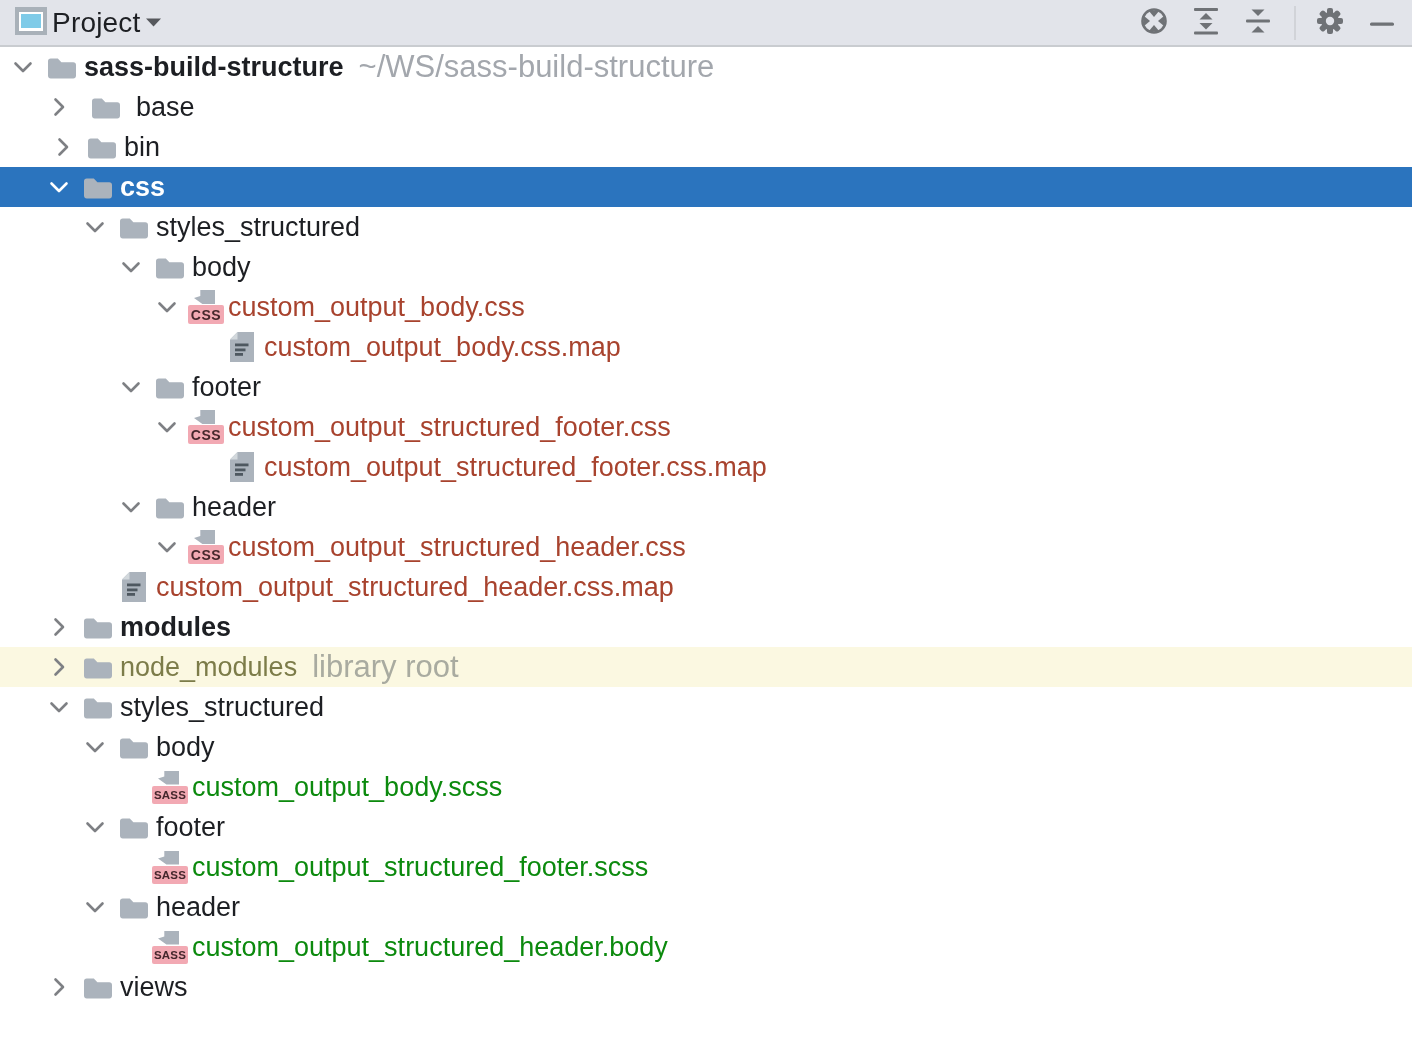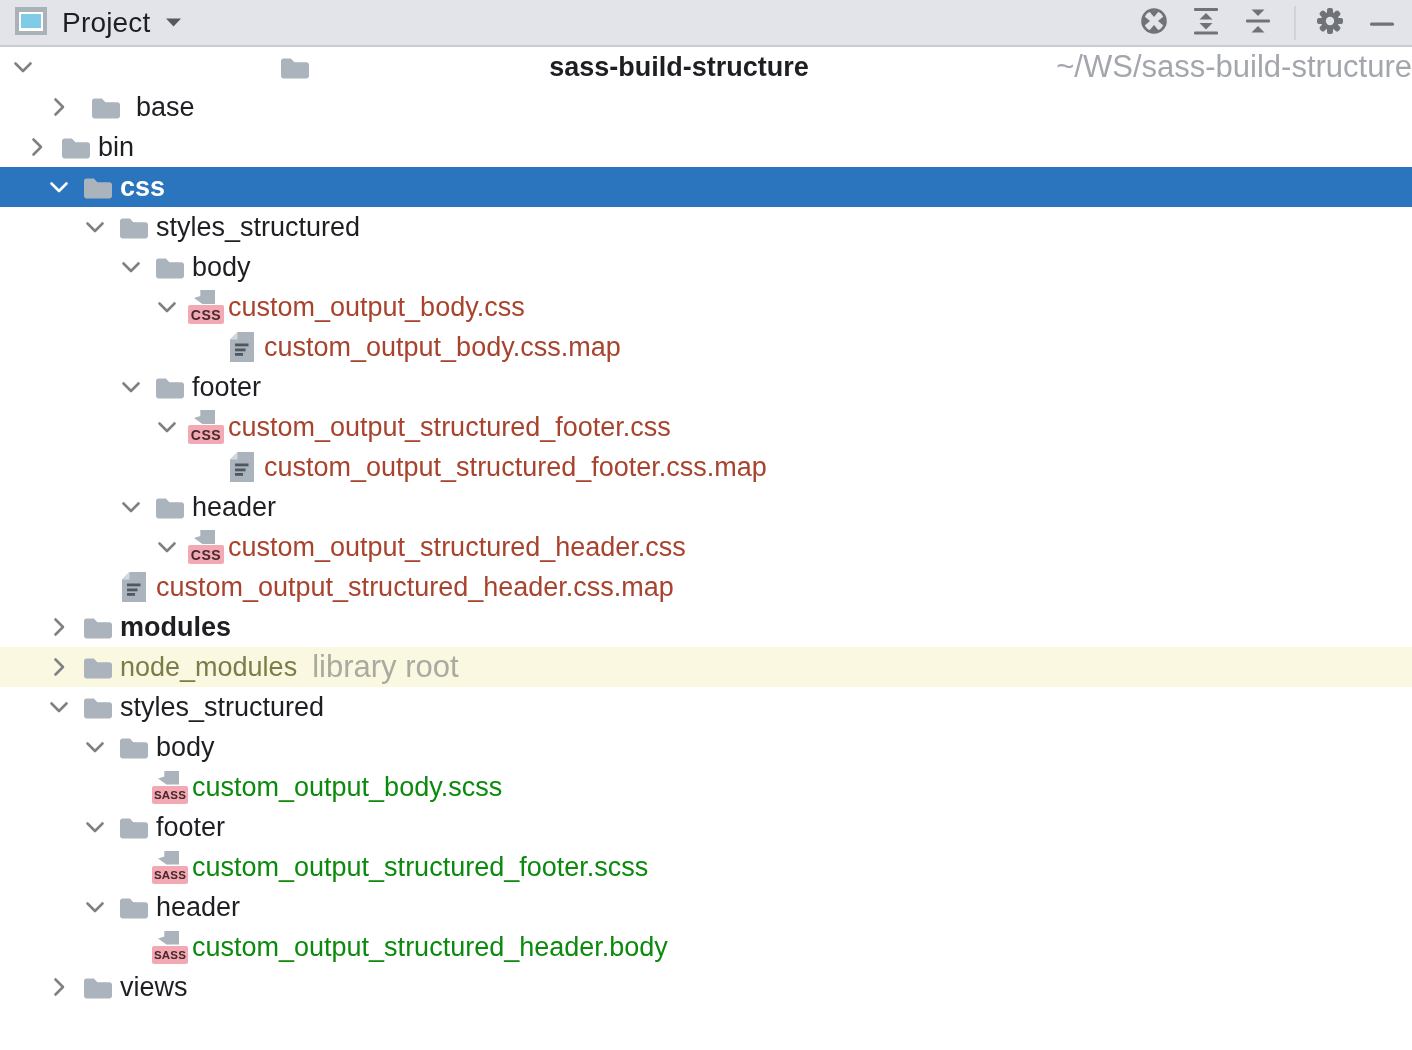--- a/index.html
+++ b/index.html
@@ -4,21 +4,21 @@
 <style>
   * { margin:0; padding:0; box-sizing:border-box; }
   html,body { width:1412px; height:1050px; overflow:hidden; background:#fff;
     font-family:"Liberation Sans", sans-serif; }
 
   
   .toolbar {
     height:47px; background:#E2E4EA; border-bottom:2px solid #C9CCD0;
     display:flex; align-items:center; padding:0 10px 0 14px;
   }
-  .view-selector { display:flex; align-items:center; gap:14px; cursor:default; }
+  .view-selector { display:flex; align-items:center; gap:4px; cursor:default; }
   .view-selector .title { font-size:28px; color:#1D1F23; letter-spacing:.2px; }
   .tool-icons { margin-left:auto; display:flex; align-items:center; }
   .tbtn { width:40px; height:40px; display:flex; align-items:center; justify-content:center; border-radius:4px; }
   .tbtn + .tbtn { margin-left:12px; }
   .tsep { width:2px; height:34px; background:#D1D3D8; margin:0 14px 0 16px; }
 
   
   .tree { width:100%; }
   .row { height:40px; display:flex; align-items:center; white-space:nowrap; }
   .chev { width:26px; height:26px; margin-right:10px; flex:0 0 auto;
@@ -110,21 +110,21 @@
       <span>
         <svg width="26" height="8" viewBox="0 0 26 8">
             <rect x="1" y="2.5" width="24" height="3.2" rx="1.5" fill="#6F7276"></rect>
           </svg>
       </span>
     </div>
   </div>
 </div>
 
 <div class="tree" id="tree">
-    <div class="row" style="padding-left: 10px; justify-content: space-between;">
+    <div class="row" style="padding-left: 10px;">
       <span class="chev">
         <svg width="26" height="26" viewBox="0 0 26 26">
           <polyline points="5.5,9.5 13,17 20.5,9.5" fill="none" stroke="#7E8084" stroke-width="2.6" stroke-linecap="round" stroke-linejoin="round"></polyline>
         </svg>
       </span>
       <span class="islot">
         <svg width="30" height="27" viewBox="0 0 30 27">
           <path fill="#ABB3BC" d="M1 7.2 C1 5.6 2.1 4.5 3.7 4.5 H10.8 L14.4 8.2 H26.3 C27.9 8.2 29 9.3 29 10.9 V21.8 C29 23.4 27.9 24.5 26.3 24.5 H3.7 C2.1 24.5 1 23.4 1 21.8 Z"></path>
         </svg>
       </span>
@@ -137,21 +137,21 @@
           <polyline points="9.5,5.5 17,13 9.5,20.5" fill="none" stroke="#7E8084" stroke-width="2.6" stroke-linecap="round" stroke-linejoin="round"></polyline>
         </svg>
       </span>
       <span class="islot">
         <svg width="30" height="27" viewBox="0 0 30 27">
           <path fill="#ABB3BC" d="M1 7.2 C1 5.6 2.1 4.5 3.7 4.5 H10.8 L14.4 8.2 H26.3 C27.9 8.2 29 9.3 29 10.9 V21.8 C29 23.4 27.9 24.5 26.3 24.5 H3.7 C2.1 24.5 1 23.4 1 21.8 Z"></path>
         </svg>
       </span>
       <span class="lbl" style="color:#1D1F23;font-weight:400">base</span>
     </div>
-    <div class="row" style="padding-left: 24px;">
+    <div class="row" style="padding-left: 50px;">
       <span class="chev">
         <svg width="26" height="26" viewBox="0 0 26 26">
           <polyline points="9.5,5.5 17,13 9.5,20.5" fill="none" stroke="#7E8084" stroke-width="2.6" stroke-linecap="round" stroke-linejoin="round"></polyline>
         </svg>
       </span>
       <span class="islot">
         <svg width="30" height="27" viewBox="0 0 30 27">
           <path fill="#ABB3BC" d="M1 7.2 C1 5.6 2.1 4.5 3.7 4.5 H10.8 L14.4 8.2 H26.3 C27.9 8.2 29 9.3 29 10.9 V21.8 C29 23.4 27.9 24.5 26.3 24.5 H3.7 C2.1 24.5 1 23.4 1 21.8 Z"></path>
         </svg>
       </span>

